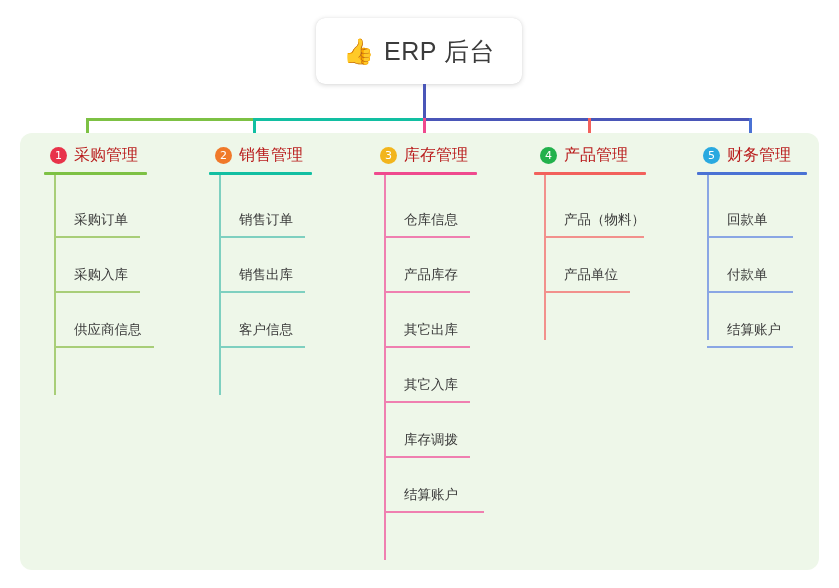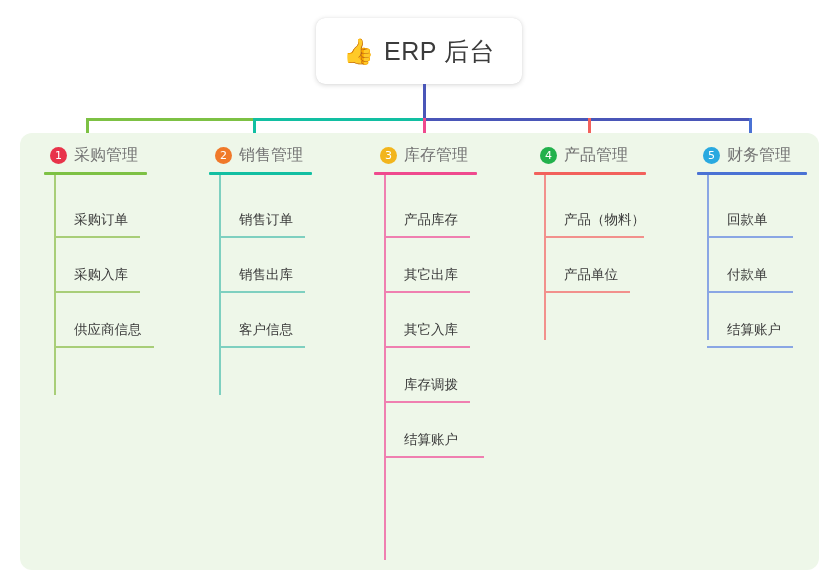--- a/index.html
+++ b/index.html
@@ -78,21 +78,21 @@
     border-radius: 50%;
     color: #ffffff;
     font-size: 11px;
     line-height: 17px;
     text-align: center;
     font-family: "DejaVu Sans", sans-serif;
     flex: none;
   }
   .col-title {
     font-size: 16px;
-    color: #737373;
+    color: #b91c1c;
     white-space: nowrap;
   }
   .col-underline {
     height: 3px;
     border-radius: 1px;
     margin-top: 4px;
   }
 
   
   .leaves {
@@ -196,20 +196,24 @@
     </div>
     <div class="column" style="left: 374px;">
       <div class="col-header">
         <span class="badge" style="background: rgb(242, 181, 28);">3</span>
         <span class="col-title">库存管理</span>
       </div>
       <div class="col-underline" style="background: rgb(239, 74, 142); width: 103px;"></div>
       <div class="leaves">
         <div class="stem" style="background: rgb(239, 127, 176); height: 385px;"></div>
         <div class="leaf">
+          <span class="leaf-label">仓库信息</span>
+          <div class="leaf-rule" style="background: rgb(239, 127, 176); width: 86px;"></div>
+        </div>
+        <div class="leaf">
           <span class="leaf-label">产品库存</span>
           <div class="leaf-rule" style="background: rgb(239, 127, 176); width: 86px;"></div>
         </div>
         <div class="leaf">
           <span class="leaf-label">其它出库</span>
           <div class="leaf-rule" style="background: rgb(239, 127, 176); width: 86px;"></div>
         </div>
         <div class="leaf">
           <span class="leaf-label">其它入库</span>
           <div class="leaf-rule" style="background: rgb(239, 127, 176); width: 86px;"></div>

